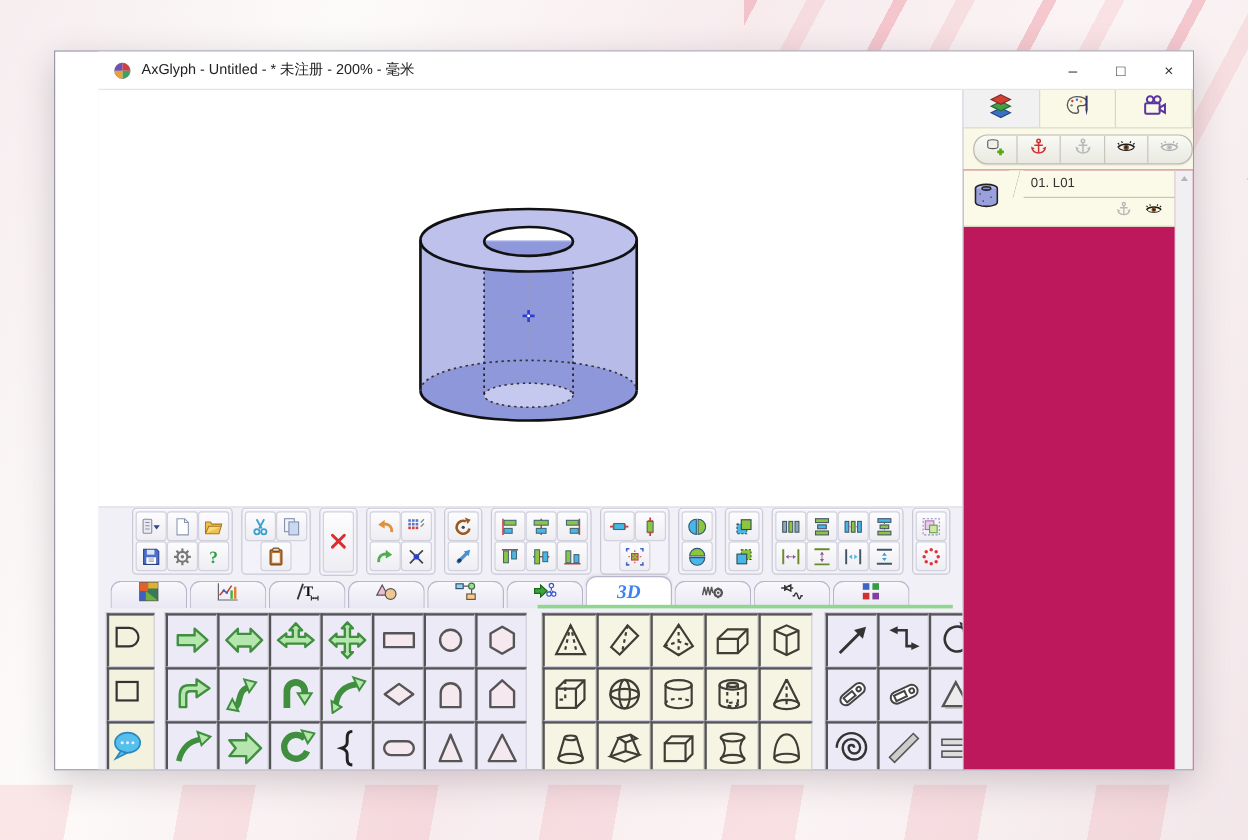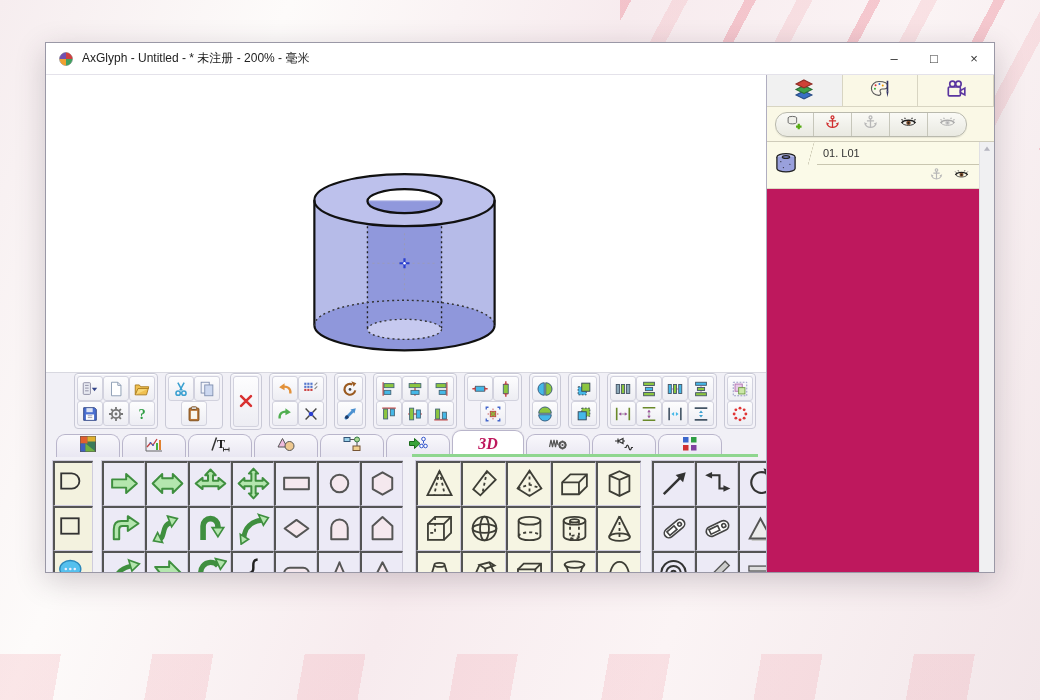--- a/index.html
+++ b/index.html
@@ -13,23 +13,23 @@
     position:absolute; top:0; right:0; width:420px; height:150px;
     background: repeating-linear-gradient(118deg, rgba(231,90,110,.28) 0 10px, rgba(255,255,255,0) 10px 46px, rgba(240,150,160,.20) 46px 60px, rgba(255,255,255,0) 60px 110px);
     pointer-events:none;
   }
   .streaks-b {
     position:absolute; bottom:0; left:0; width:100%; height:46px;
     background: repeating-linear-gradient(100deg, rgba(235,120,135,.16) 0 60px, rgba(255,255,255,0) 60px 150px);
     pointer-events:none;
   }
   .app-window {
-    position:absolute; left:45px; top:42px; width:950px; height:531px;
+    position:absolute; left:45px; top:42px; width:950px; height:600px;
     background:#fff; border:1px solid #9a98a6; box-shadow:0 8px 28px rgba(60,40,60,.22);
-    display:flex; flex-direction:column;
+    display:flex; flex-direction:column;padding-left:36px;
   }
   .titlebar { height:32px; display:flex; align-items:center; background:#fff; border-bottom:1px solid #e4e2ea; flex:0 0 32px; }
   .titlebar .logo { width:16px; height:16px; margin:0 8px 0 12px; }
   .titlebar .logo svg { width:16px; height:16px; display:block; }
   .title-text { font-size:12px; color:#222; }
   .titlebar .spacer { flex:1; }
   .win-btn { width:40px; height:30px; border:none; background:transparent; font-size:13px; color:#333; cursor:default; }
 
   .body-row { flex:1; display:flex; min-height:0; }
   .left-main { width:721px; border-right:1px solid #b0aec0; display:flex; flex-direction:column; background:#f1f0f6; }
@@ -41,21 +41,21 @@
   .tb-row { display:flex; }
   .tb-row.center { justify-content:center; }
   .tb-btn { width:26px; height:25px; border:1px solid #d2d2de; border-radius:3px; background:linear-gradient(#fdfdfe,#ededf3); margin:0; display:flex; align-items:center; justify-content:center; padding:0; }
   .tb-btn .ic, .tb-btn svg { width:18px; height:18px; display:block; pointer-events:none; }
   .tb-group.tall .tb-btn { height:51px; }
 
   .tab-row { height:28px; display:flex; align-items:flex-end; padding-left:10px; position:relative; background:#f1f0f6; }
   .cat-tab { width:64px; height:23px; margin-right:2px; border:1px solid #b9b5cb; border-bottom:none; border-radius:9px 9px 0 0; background:linear-gradient(#f9f8fc,#e9e7f2); display:flex; align-items:center; justify-content:center; }
   .cat-tab svg { width:20px; height:20px; }
   .cat-tab.selected { background:#fff; height:27px; width:72px; box-shadow:0 -1px 2px rgba(0,0,0,.06); }
-  .cat-tab .tab-label { font-family:"Liberation Serif", serif; font-style:italic; font-weight:bold; font-size:16px; color:#be185d; }
+  .cat-tab .tab-label { font-family:"Liberation Serif", serif; font-style:italic; font-weight:bold; font-size:16px; color:#3b82f6; }
   .tab-underline { position:absolute; left:366px; bottom:0; width:346px; height:3px; background:#8fd68f; }
 
   .palette { height:145px; display:flex; align-items:flex-start; padding-top:3px; background:#f1f0f6; overflow:hidden; }
   .grid { display:grid; border-left:1px solid #cfccdc; border-top:1px solid #cfccdc; }
   .cell { border-right:1px solid #cfccdc; border-bottom:1px solid #cfccdc; display:flex; align-items:center; justify-content:center; padding:0; }
   .cell .ic, .cell svg { width:33px; height:33px; display:block; pointer-events:none; }
   #quick-col { margin-left:6px; grid-template-columns:40px; grid-auto-rows:45px; }
   #quick-col .cell { background:#f3f2df; }
   #quick-col svg { width:28px; height:28px; }
   #arrows-grid { margin-left:8px; grid-template-columns:repeat(7,43px); grid-auto-rows:45px; }

